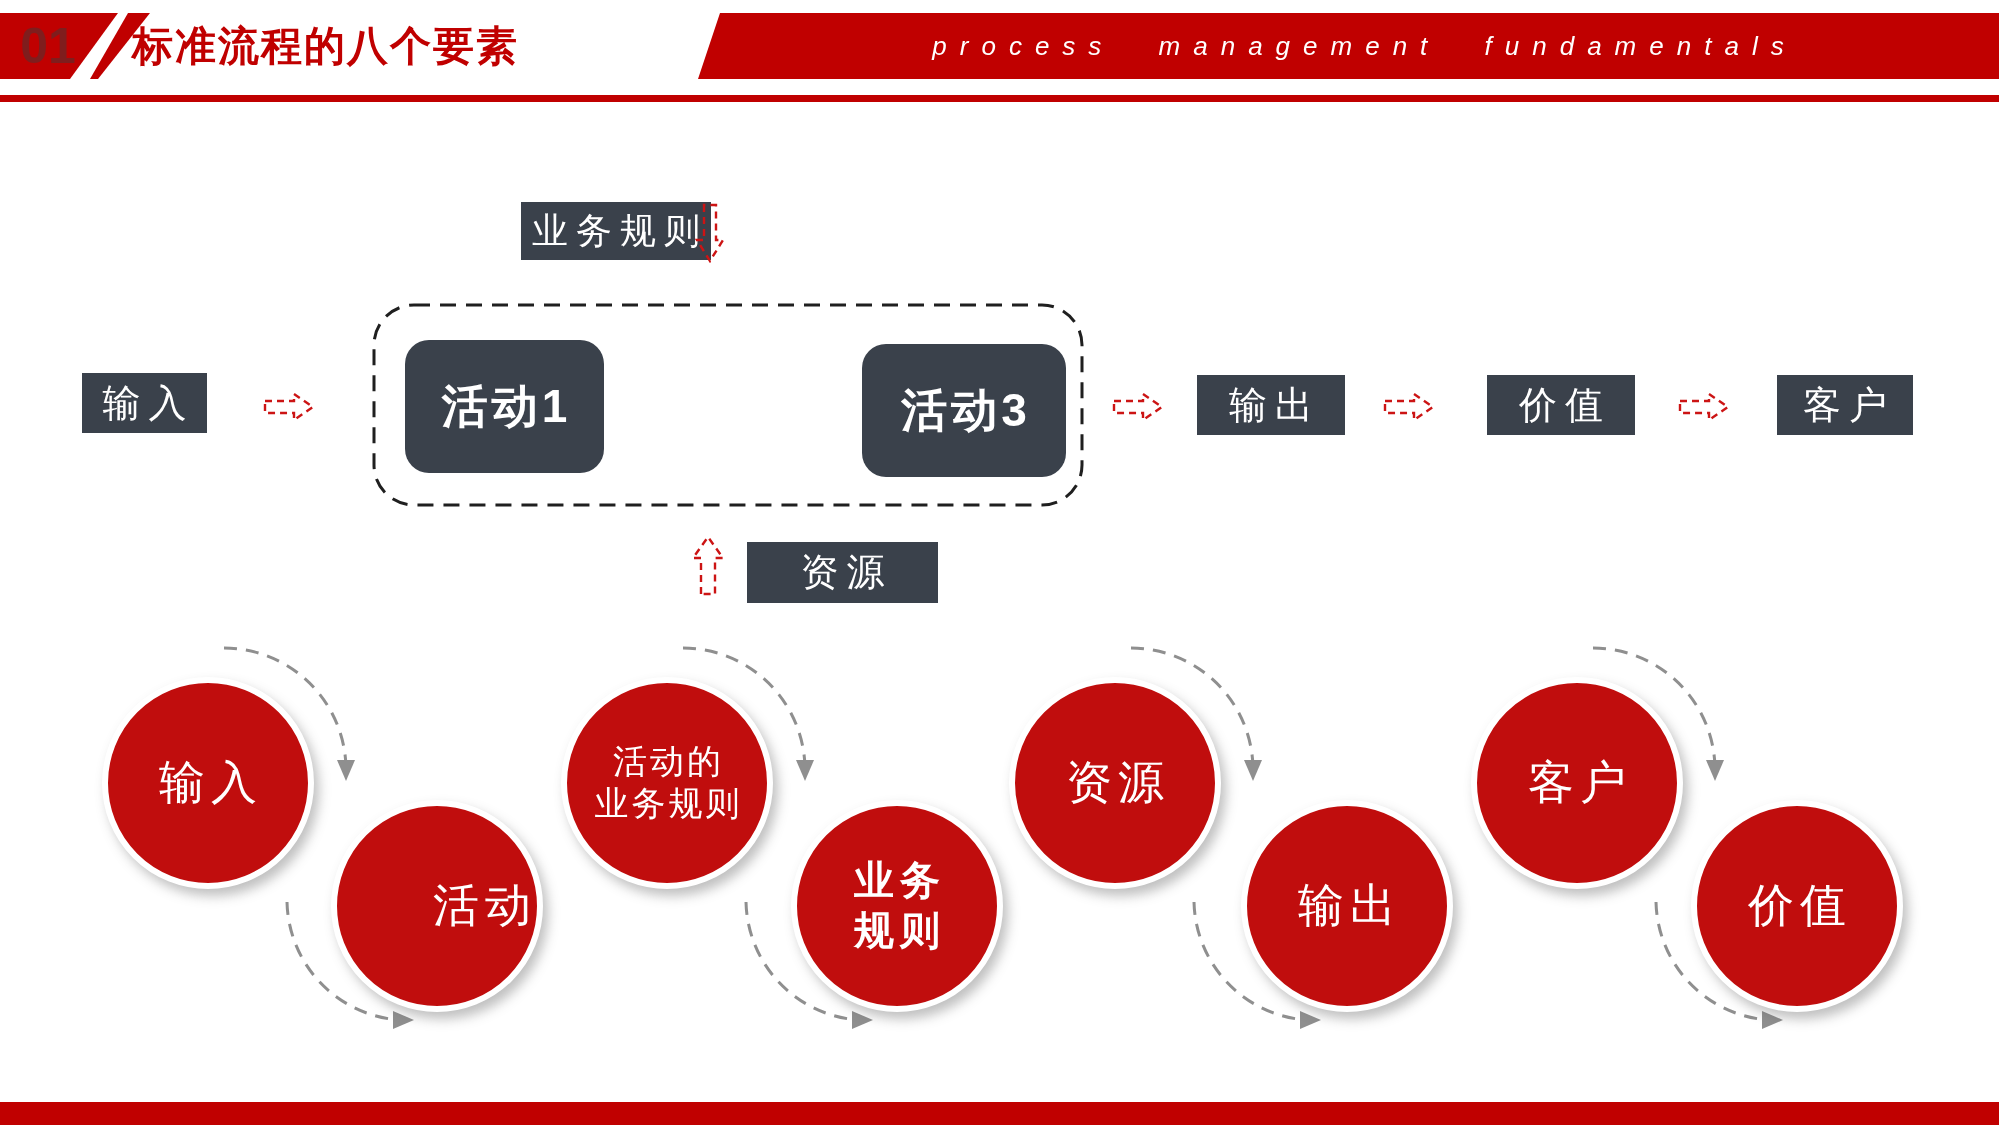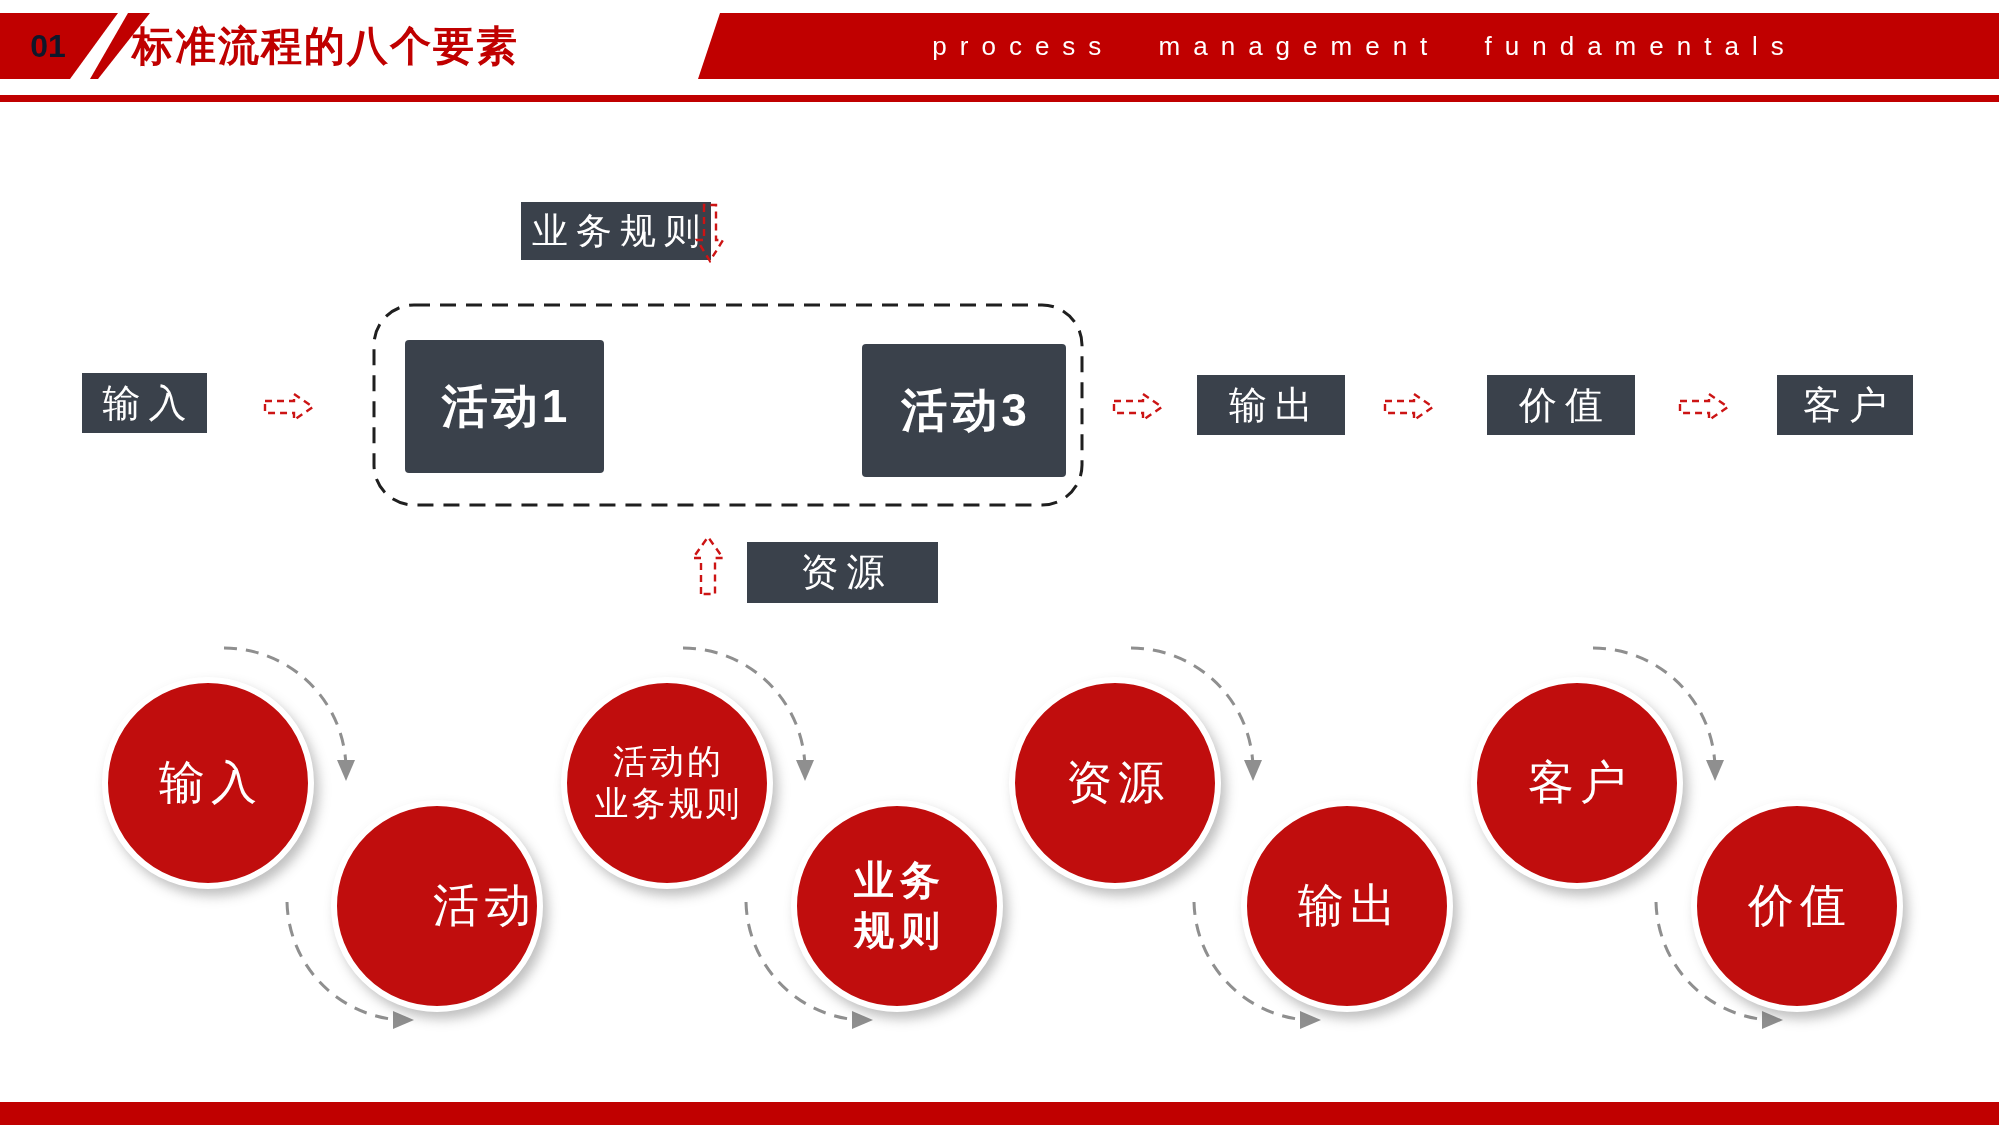--- a/index.html
+++ b/index.html
@@ -6,34 +6,34 @@
   #stage{
     position:relative;width:1999px;height:1125px;overflow:hidden;
     background:#ffffff;font-family:"Liberation Sans","DejaVu Sans",sans-serif;
   }
   
   .badge-shape{position:absolute;left:0;top:13px;width:160px;height:66px;background:#C00000;
     clip-path:polygon(0 0,118px 0,70px 100%,0 100%);}
   .badge-slash{position:absolute;left:0;top:13px;width:160px;height:66px;background:#C00000;
     clip-path:polygon(128px 0,150px 0,98px 100%,90px 100%);}
   .badge-num{position:absolute;left:0;top:13px;width:96px;height:66px;line-height:66px;
-    text-align:center;color:#0f172a;font-size:32px;font-weight:bold;}
+    text-align:center;color:#7f1d1d;font-size:50px;font-weight:bold;}
   .page-title{position:absolute;left:124px;top:13px;height:66px;line-height:66px;
     color:#C00000;font-size:41px;font-weight:bold;letter-spacing:2px;margin-left:8px;}
   .banner{position:absolute;left:690px;right:0;top:13px;height:66px;background:#C00000;
     clip-path:polygon(30px 0,100% 0,100% 100%,8px 100%);
-    display:flex;align-items:center;justify-content:center;}
+    display:flex;align-items:center;justify-content:center;font-style:italic;}
   .banner-text{color:#ffffff;font-size:26px;letter-spacing:13px;word-spacing:24px;padding-left:40px;}
   .hline{position:absolute;left:0;right:0;top:95px;height:7px;background:#C00000;}
   .footer-bar{position:absolute;left:0;right:0;top:1102px;height:23px;background:#C00000;}
   
   .dbox{position:absolute;background:#3A414B;color:#ffffff;display:flex;align-items:center;
     justify-content:center;font-family:"Liberation Serif","DejaVu Serif",serif;
     font-size:38px;letter-spacing:8px;text-indent:8px;}
-  .activity{position:absolute;background:#3A414B;color:#ffffff;border-radius:4px;
+  .activity{position:absolute;background:#3A414B;color:#ffffff;border-radius:24px;
     display:flex;align-items:center;justify-content:center;
     font-size:46px;font-weight:bold;letter-spacing:4px;text-indent:4px;}
   .arrow-svg{position:absolute;}
   
   .circle{position:absolute;width:200px;height:200px;border-radius:50%;
     background:#C00D0D;border:6px solid #ffffff;
     box-shadow:5px 7px 12px rgba(90,90,90,0.38);
     display:flex;flex-direction:column;align-items:center;justify-content:center;
     color:#ffffff;font-family:"Liberation Serif","DejaVu Serif",serif;
     font-size:46px;letter-spacing:6px;text-indent:6px;text-align:center;line-height:1.25;}

